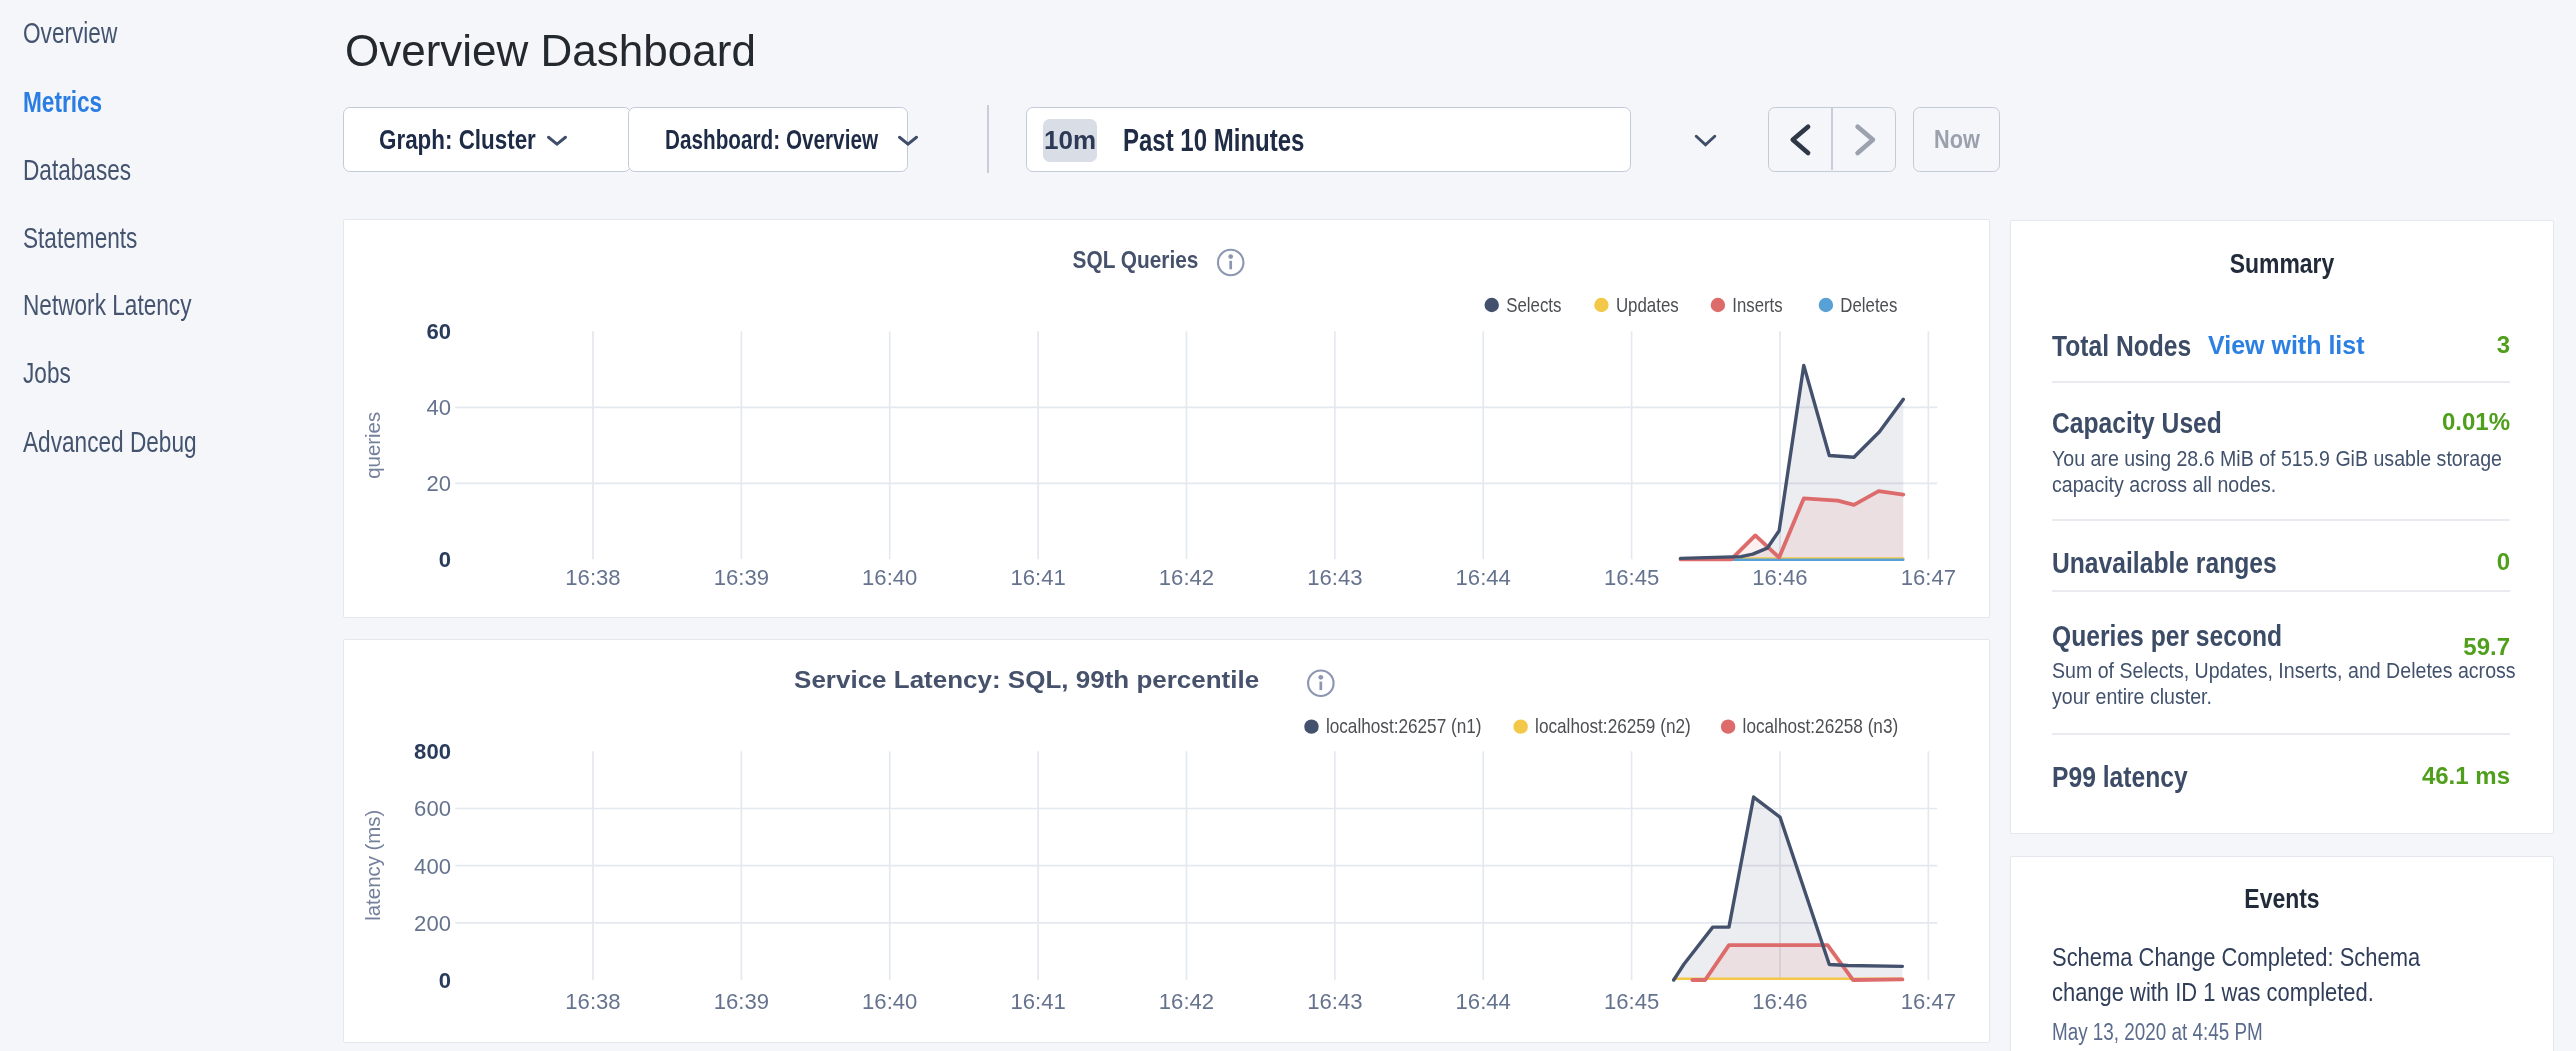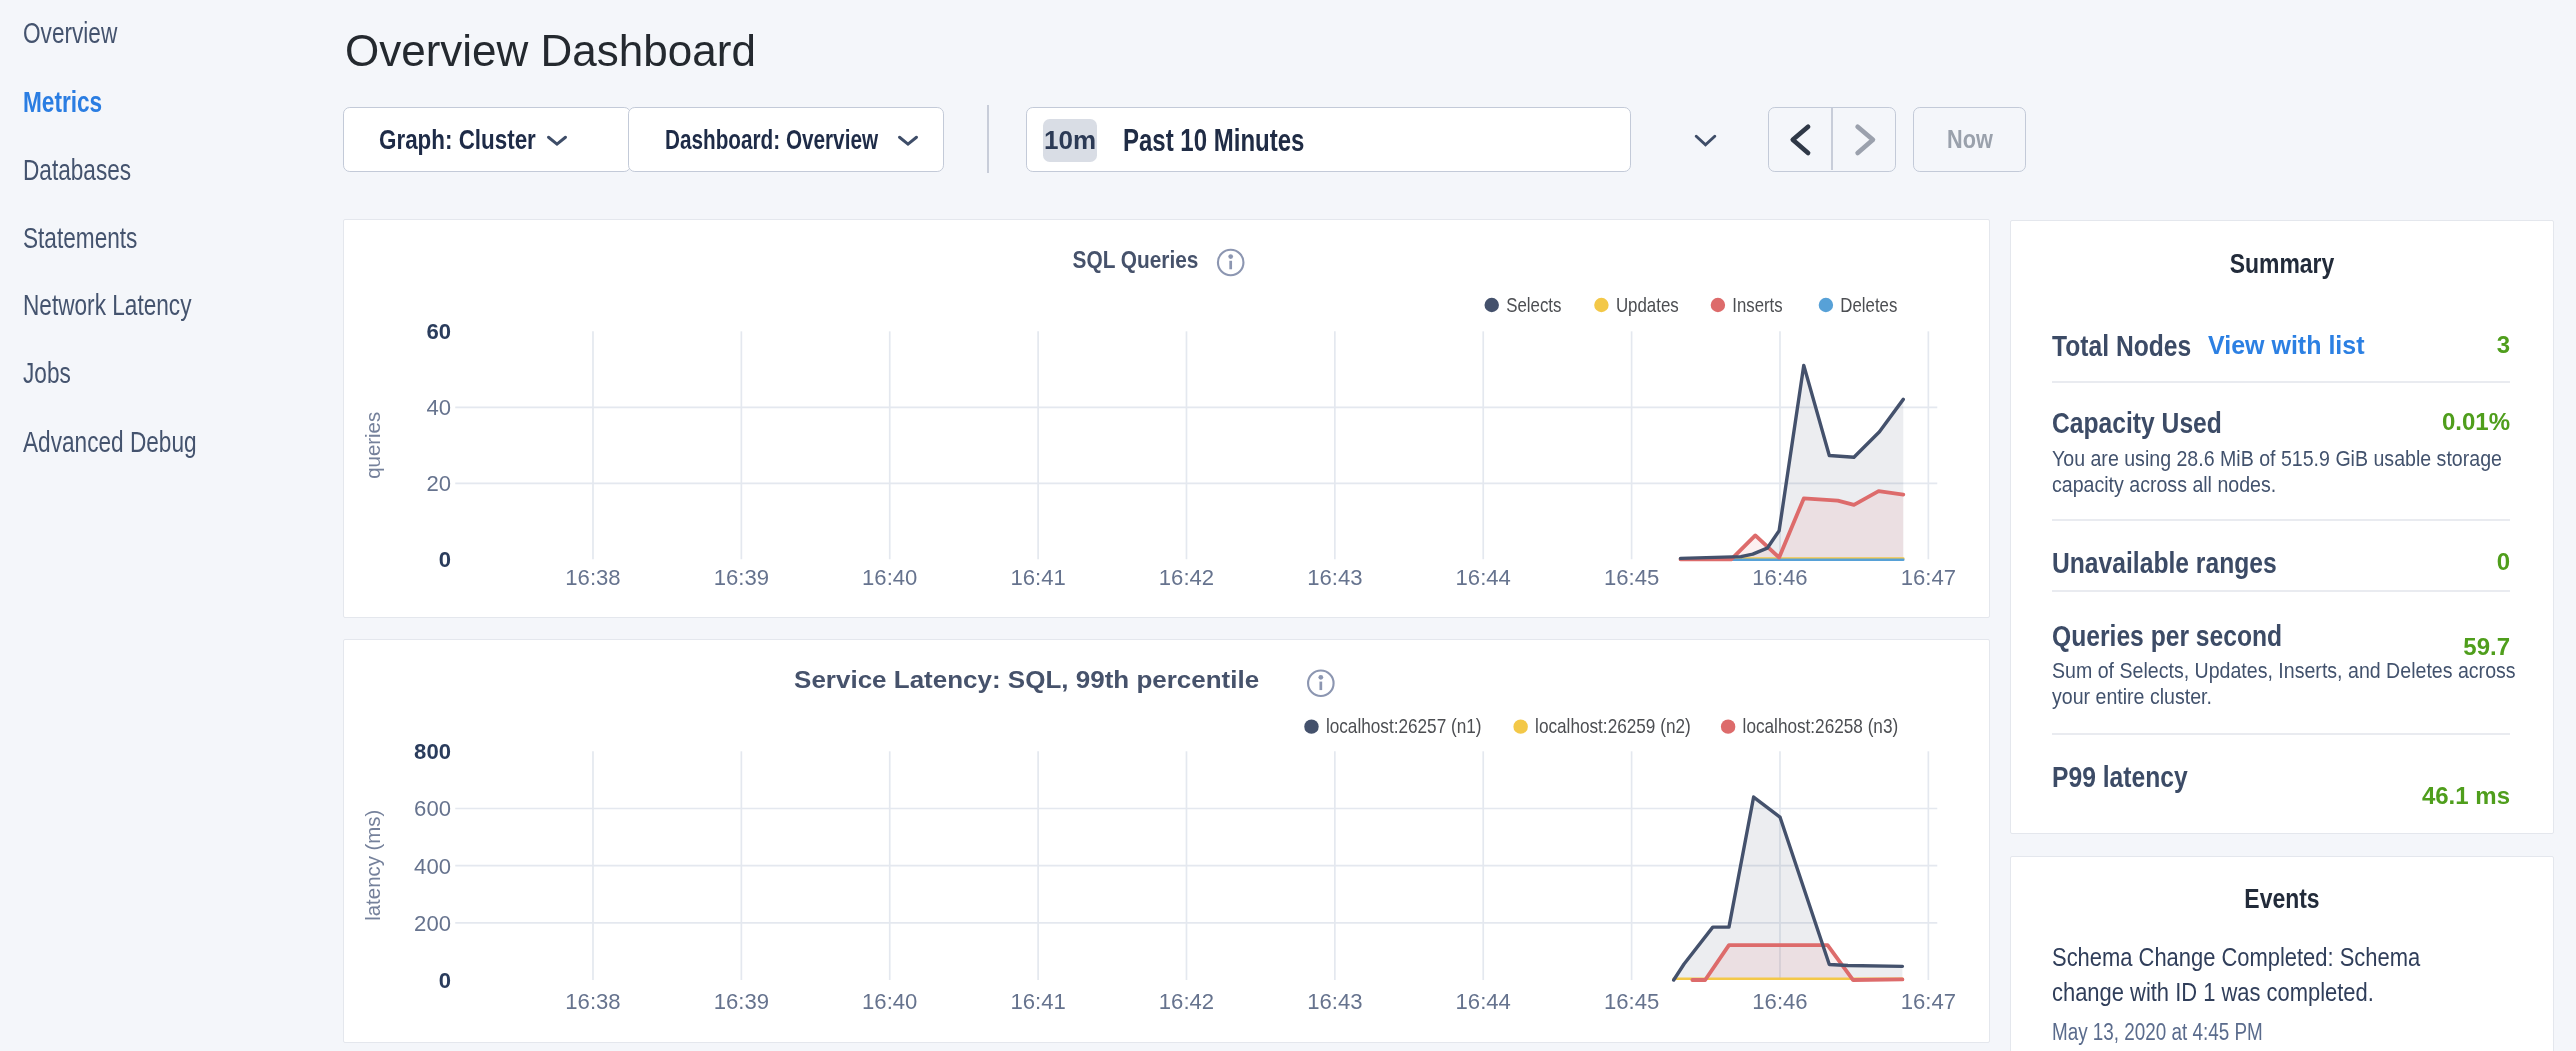--- a/index.html
+++ b/index.html
@@ -40,21 +40,21 @@
 <div class="nav-item" style="top:426px;">Advanced Debug</div>
 
 <h1 id="title">Overview Dashboard</h1>
 
 <div class="ctl" style="left:343px; width:288px;">
   <span class="ctl-txt" style="left:35px;">Graph: Cluster</span>
   <svg class="chev" style="left:201px; top:25px;" width="24" height="15.3" viewBox="0 0 28 18">
       <path d="M4 5 L14 13 L24 5" fill="none" stroke="#3e4d68" stroke-width="3.5" stroke-linecap="round"></path>
     </svg>
 </div>
-<div class="ctl" style="left:628px; width:316px;">
+<div class="ctl" style="left:628px; width:280px;">
   <span class="ctl-txt" style="left:36px; transform:translateY(-50%) scaleX(0.74);">Dashboard: Overview</span>
   <svg class="chev" style="left:267px; top:25px;" width="24" height="15.3" viewBox="0 0 28 18">
       <path d="M4 5 L14 13 L24 5" fill="none" stroke="#3e4d68" stroke-width="3.5" stroke-linecap="round"></path>
     </svg>
 </div>
 <div id="vdiv"></div>
 <div class="ctl" style="left:1026px; width:605px;">
   <div id="badge10m" style="position:absolute; left:16px; top:11px;">10m</div>
   <span class="ctl-txt" style="left:96px; font-size:32px; color:#202c45; transform:translateY(-50%) scaleX(0.75);">Past 10 Minutes</span>
   <svg class="chev" style="left:665px; top:24px;" width="27" height="17" viewBox="0 0 32 20">
@@ -63,21 +63,21 @@
 </div>
 <div class="ctl" style="left:1768px; width:128px; background:transparent;">
   <div class="segdiv"></div>
   <svg class="chev" style="left:0; top:0;" width="62" height="62" viewBox="0 0 73 73">
       <path d="M46 22 L28 37.5 L46 53" fill="none" stroke="#2f3847" stroke-width="5.5" stroke-linecap="round" stroke-linejoin="round"></path>
     </svg>
   <svg class="chev" style="left:64px; top:0;" width="62" height="62" viewBox="0 0 73 73">
       <path d="M29 22 L47 37.5 L29 53" fill="none" stroke="#9ba1ad" stroke-width="5.5" stroke-linecap="round" stroke-linejoin="round"></path>
     </svg>
 </div>
-<div class="ctl" id="nowbtn" style="left:1913px; width:113px; display:flex; align-items:center; justify-content:center; background:transparent;">
+<div class="ctl" id="nowbtn" style="left:1913px; width:87px; display:flex; align-items:center; justify-content:center; background:transparent;">
     <span style="display:inline-block; transform:scaleX(0.85); white-space:nowrap;">Now</span>
   </div>
 
 <div class="card" style="left:343px; top:219px; width:1647px; height:399px;"></div>
 <svg id="chart1" class="abs" style="left:343px; top:219px;" width="1647" height="399" viewBox="0 0 1937 469">
 <line x1="294.0" y1="132" x2="294.0" y2="400" stroke="#e4e8ef" stroke-width="2"></line>
 <line x1="468.5" y1="132" x2="468.5" y2="400" stroke="#e4e8ef" stroke-width="2"></line>
 <line x1="643.0" y1="132" x2="643.0" y2="400" stroke="#e4e8ef" stroke-width="2"></line>
 <line x1="817.5" y1="132" x2="817.5" y2="400" stroke="#e4e8ef" stroke-width="2"></line>
 <line x1="992.0" y1="132" x2="992.0" y2="400" stroke="#e4e8ef" stroke-width="2"></line>
@@ -187,21 +187,21 @@
   <div class="srow-label" style="top:326px;">Unavailable ranges</div>
   <div class="srow-val" style="top:327px;">0</div>
   <div class="sdivider" style="top:369px;"></div>
 
   <div class="srow-label" style="top:399px;">Queries per second</div>
   <div class="srow-val" style="top:412px;">59.7</div>
   <div class="sdesc" style="top:437px; line-height:26px;">Sum of Selects, Updates, Inserts, and Deletes across<br>your entire cluster.</div>
   <div class="sdivider" style="top:512px;"></div>
 
   <div class="srow-label" style="top:540px;">P99 latency</div>
-  <div class="srow-val" style="top:541px;margin-top:20px;">46.1 ms</div>
+  <div class="srow-val" style="top:541px;">46.1 ms</div>
 </div>
 
 <div class="card" style="left:2010px; top:856px; width:544px; height:216px;">
   <div class="cardtitle" style="top:27px;">Events</div>
   <div class="evtxt" style="top:86px;">Schema Change Completed: Schema</div>
   <div class="evtxt" style="top:121px;">change with ID 1 was completed.</div>
   <div class="evtxt" style="top:162px; font-size:23px; color:#5a6b8c; transform:scaleX(0.82);">May 13, 2020 at 4:45 PM</div>
 </div>
 
 

